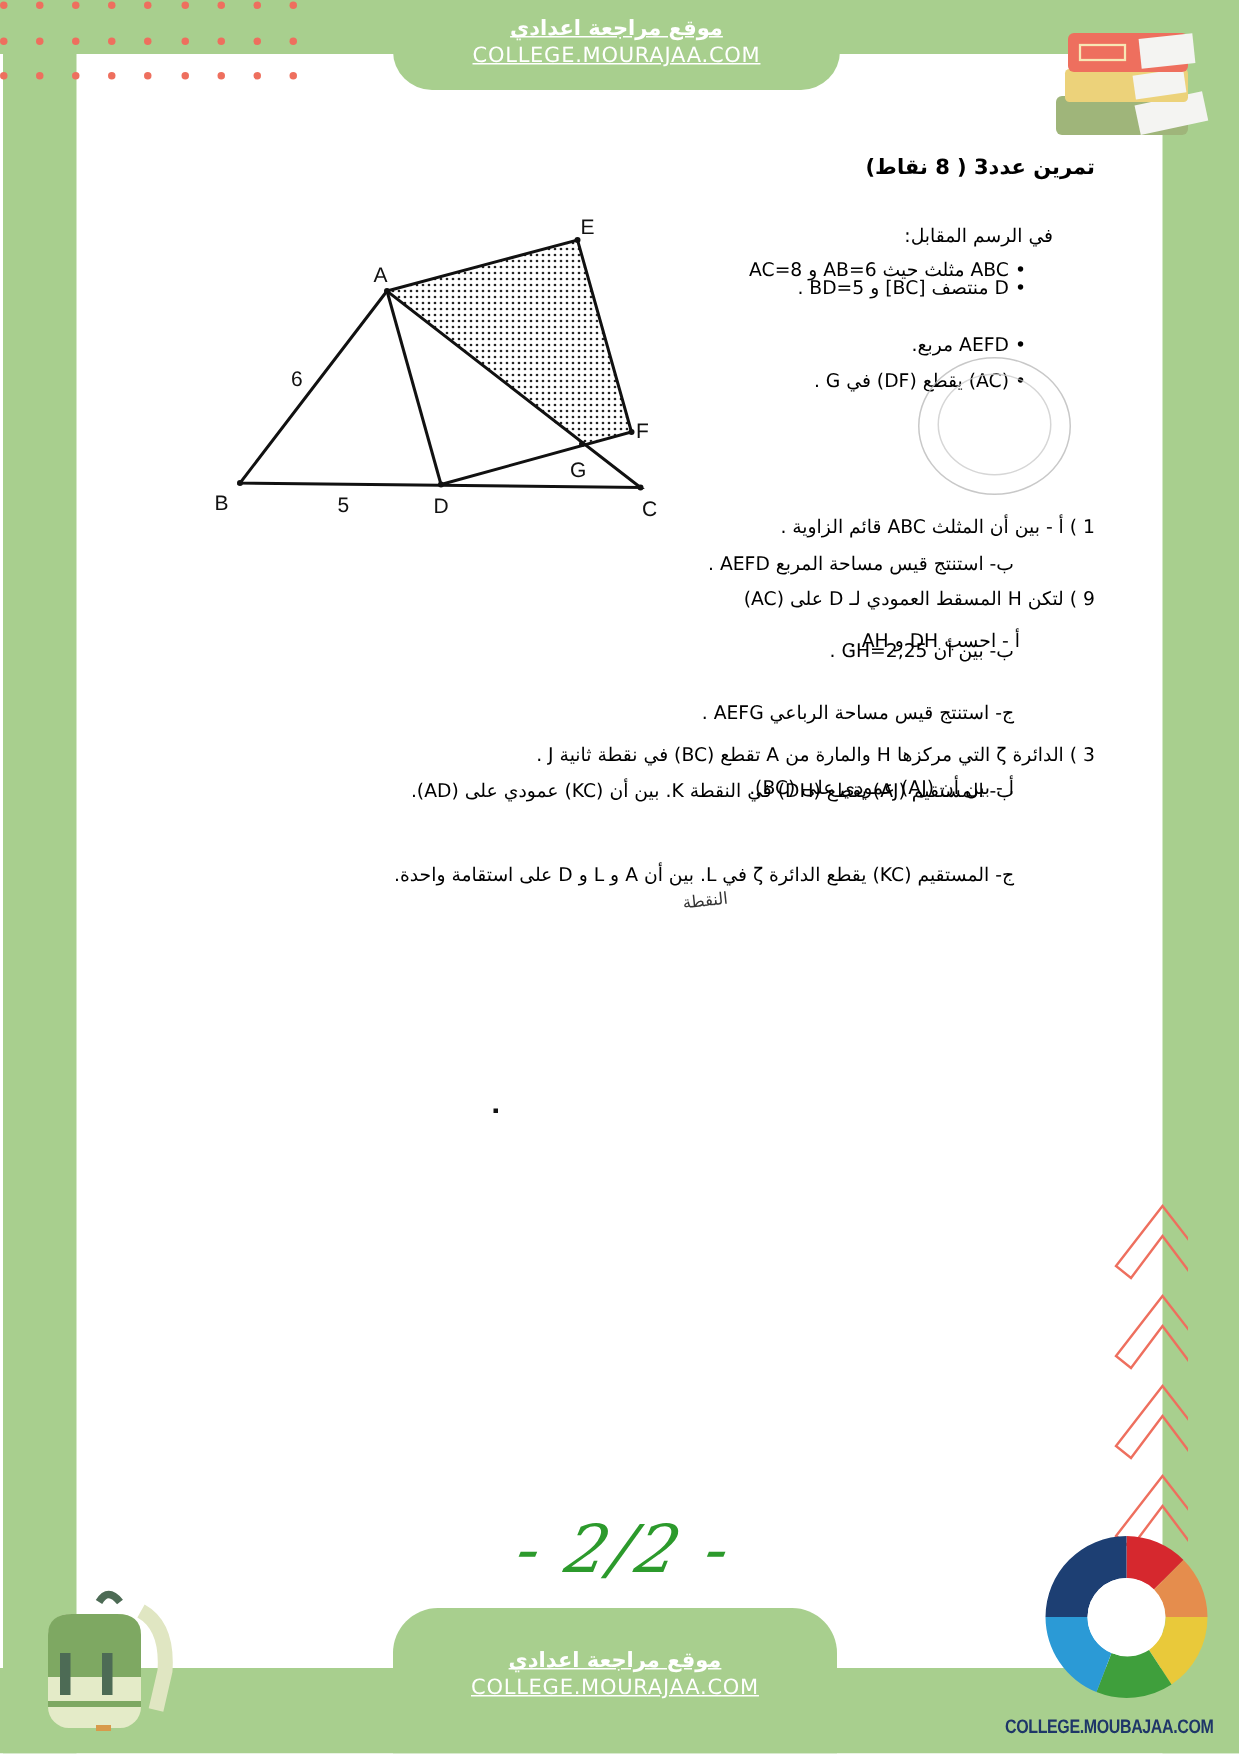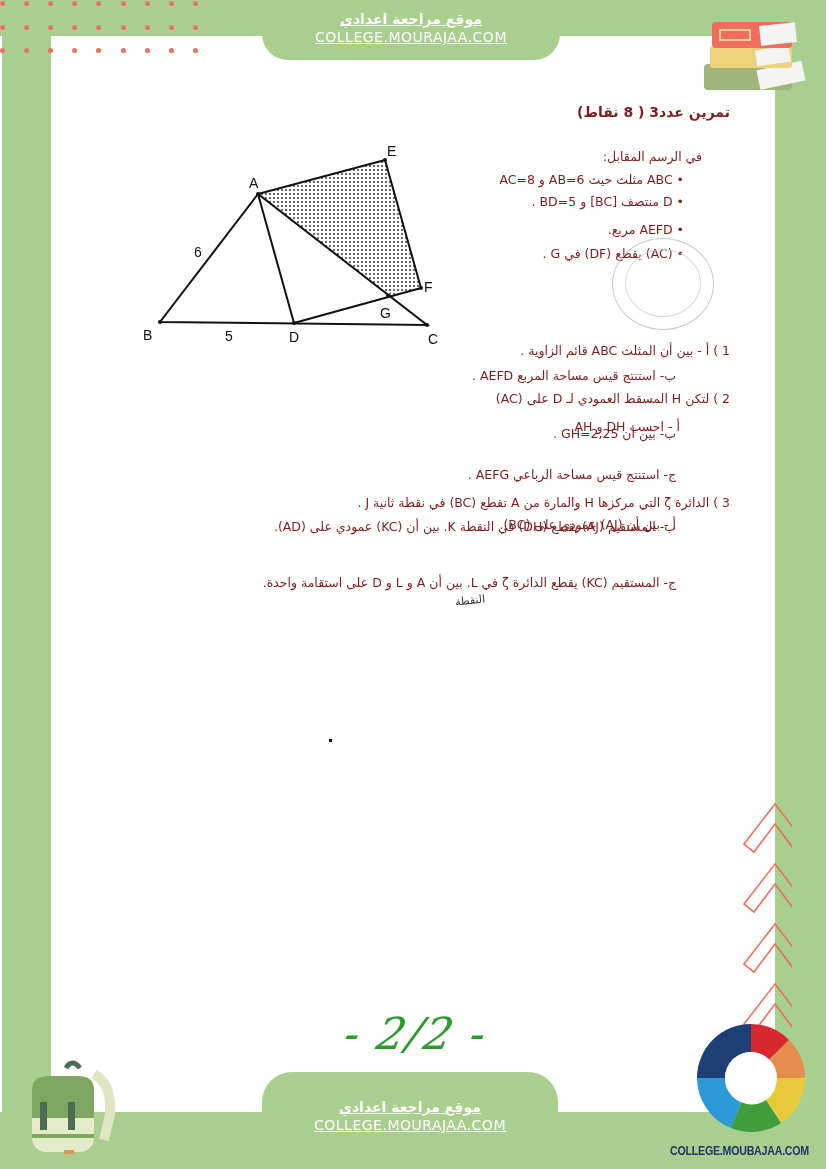--- a/index.html
+++ b/index.html
@@ -11,21 +11,21 @@
   #bottom-band { left:0; top:1112px; width:826px; height:57px; }
   .tab { position:absolute; background:#a8cf8e; color:#fff; text-align:center; }
   #top-tab { left:262px; top:0; width:298px; height:60px; border-radius:0 0 26px 26px; }
   #bottom-tab { left:262px; top:1072px; width:296px; height:97px; border-radius:30px 30px 0 0; }
   .tab .ar { font-family:"DejaVu Sans", sans-serif; font-size:14px; font-weight:bold; text-decoration:underline; line-height:18px; direction:rtl; }
   .tab .en { font-family:"DejaVu Sans", sans-serif; font-size:14px; text-decoration:underline; line-height:18px; letter-spacing:0.5px; }
   #top-tab .ar { margin-top:10px; }
   #bottom-tab .ar { margin-top:26px; }
   .dots { position:absolute; left:0; top:0; width:220px; height:60px; }
   .dot { position:absolute; width:5px; height:5px; border-radius:50%; background:#ee6f5e; }
-  .paper-text { position:absolute; color:#7f1d1d; font-family:"DejaVu Sans", sans-serif; direction:rtl; white-space:nowrap; }
+  .paper-text { position:absolute; color:#000000; font-family:"DejaVu Sans", sans-serif; direction:rtl; white-space:nowrap; }
   .t13 { font-size:12.5px; }
   #ex-title { right:96px; top:104px; font-size:14px; font-weight:bold; }
   .stamp { position:absolute; left:612px; top:238px; width:100px; height:90px; border-radius:50%; border:1.5px solid #bbb; opacity:0.8; }
   .stamp::after { content:""; position:absolute; left:12px; top:10px; width:74px; height:66px; border-radius:50%; border:1px solid #ccc; }
   .pagenum { position:absolute; left:345px; top:1008px; color:#2c9a2c; font-family:"DejaVu Serif", serif; font-style:italic; font-size:44px; letter-spacing:2px; transform:skewX(-12deg); }
   .deco-svg { position:absolute; }
   .logo-text { position:absolute; left:670px; top:1143px; font-family:"Liberation Sans", sans-serif; font-weight:bold; font-size:13px; color:#1e3668; letter-spacing:-0.3px; transform:scaleX(0.82); transform-origin:left; }
 </style>
 </head>
 <body>
@@ -76,29 +76,29 @@
   <rect x="12" y="38" width="82" height="22" rx="3" fill="#ecd27a"></rect>
   <rect x="58" y="40" width="34" height="16" fill="#f4f4f2" transform="rotate(-8 75 48)"></rect>
   <rect x="14" y="14" width="80" height="26" rx="4" fill="#ee6f5e"></rect>
   <rect x="62" y="16" width="36" height="20" fill="#f4f4f2" transform="rotate(-6 80 26)"></rect>
   <rect x="22" y="22" width="30" height="10" fill="none" stroke="#f7e7b5" stroke-width="1.5"></rect>
 </svg>
 
 <div class="paper-text" id="ex-title">تمرين عدد3   ( 8 نقاط)</div>
 <div class="paper-text t13" style="right:124px;top:149px;font-weight:normal">في الرسم المقابل:</div>
 <div class="paper-text t13" style="right:142px;top:172px">• ABC مثلث حيث AB=6 و AC=8</div>
-<div class="paper-text t13" style="right:142px;top:194px">• D منتصف [BC] و BD=5 .</div>
+<div class="paper-text t13" style="right:142px;top:184px">• D منتصف [BC] و BD=5 .</div>
 <div class="paper-text t13" style="right:142px;top:222px">• AEFD مربع.</div>
 <div class="paper-text t13" style="right:142px;top:246px">• (AC) يقطع (DF) في G .</div>
 
 <div class="stamp"></div>
 
 <div class="paper-text t13" style="right:96px;top:343px">1 ) أ - بين أن المثلث ABC قائم الزاوية .</div>
 <div class="paper-text t13" style="right:150px;top:368px">ب- استنتج قيس مساحة المربع AEFD .</div>
-<div class="paper-text t13" style="right:96px;top:391px">2 ) لتكن H المسقط العمودي لـ D على (AC)</div>
+<div class="paper-text t13" style="right:96px;top:391px">9 ) لتكن H المسقط العمودي لـ D على (AC)</div>
 <div class="paper-text t13" style="right:146px;top:419px">أ - احسب DH و AH .</div>
 <div class="paper-text t13" style="right:150px;top:426px">ب- بين أن GH=2,25 .</div>
 <div class="paper-text t13" style="right:150px;top:467px">ج- استنتج قيس مساحة الرباعي AEFG .</div>
 <div class="paper-text t13" style="right:96px;top:495px">3 ) الدائرة ζ التي مركزها H والمارة من A تقطع (BC) في نقطة ثانية J .</div>
 <div class="paper-text t13" style="right:150px;top:517px">أ - بين أن (AJ) عمودي على (BC).</div>
 <div class="paper-text t13" style="right:150px;top:519px">ب- المستقيم (AJ) يقطع (DH) في النقطة K. بين أن (KC) عمودي على (AD).</div>
 <div class="paper-text t13" style="right:150px;top:575px">ج- المستقيم (KC) يقطع الدائرة ζ في L. بين أن A و L و D على استقامة واحدة.</div>
 <div class="paper-text" style="left:455px;top:594px;font-size:11px;color:#333;transform:rotate(-6deg)">النقطة</div>
 
 <svg class="deco-svg" style="left:0;top:0" width="826" height="400">

